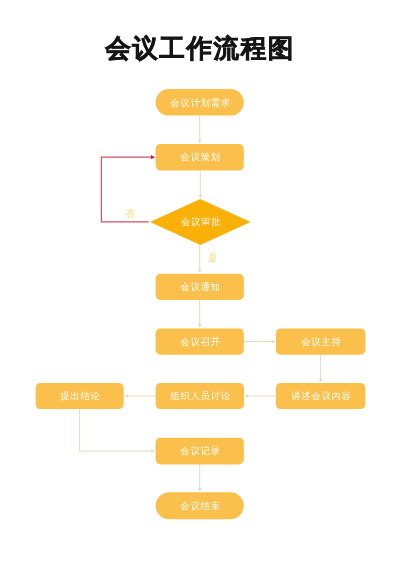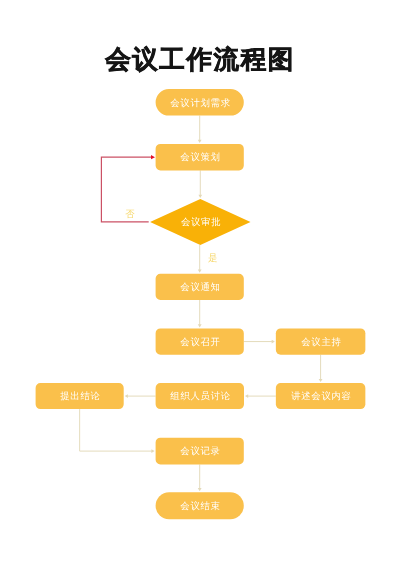--- a/index.html
+++ b/index.html
@@ -18,21 +18,21 @@
   }
   #canvas {
     position: relative;
     width: 400px;
     height: 566px;
     background: #ffffff;
   }
   .title {
     position: absolute;
     left: 0;
-    top: 46px;
+    top: 35px;
     width: 400px;
     text-align: center;
     font-size: 25.6px;
     font-weight: bold;
     color: #151515;
     letter-spacing: 1.5px;
     line-height: 28px;
     -webkit-text-stroke: 0.6px #151515;
     transform: translateZ(0);
   }

